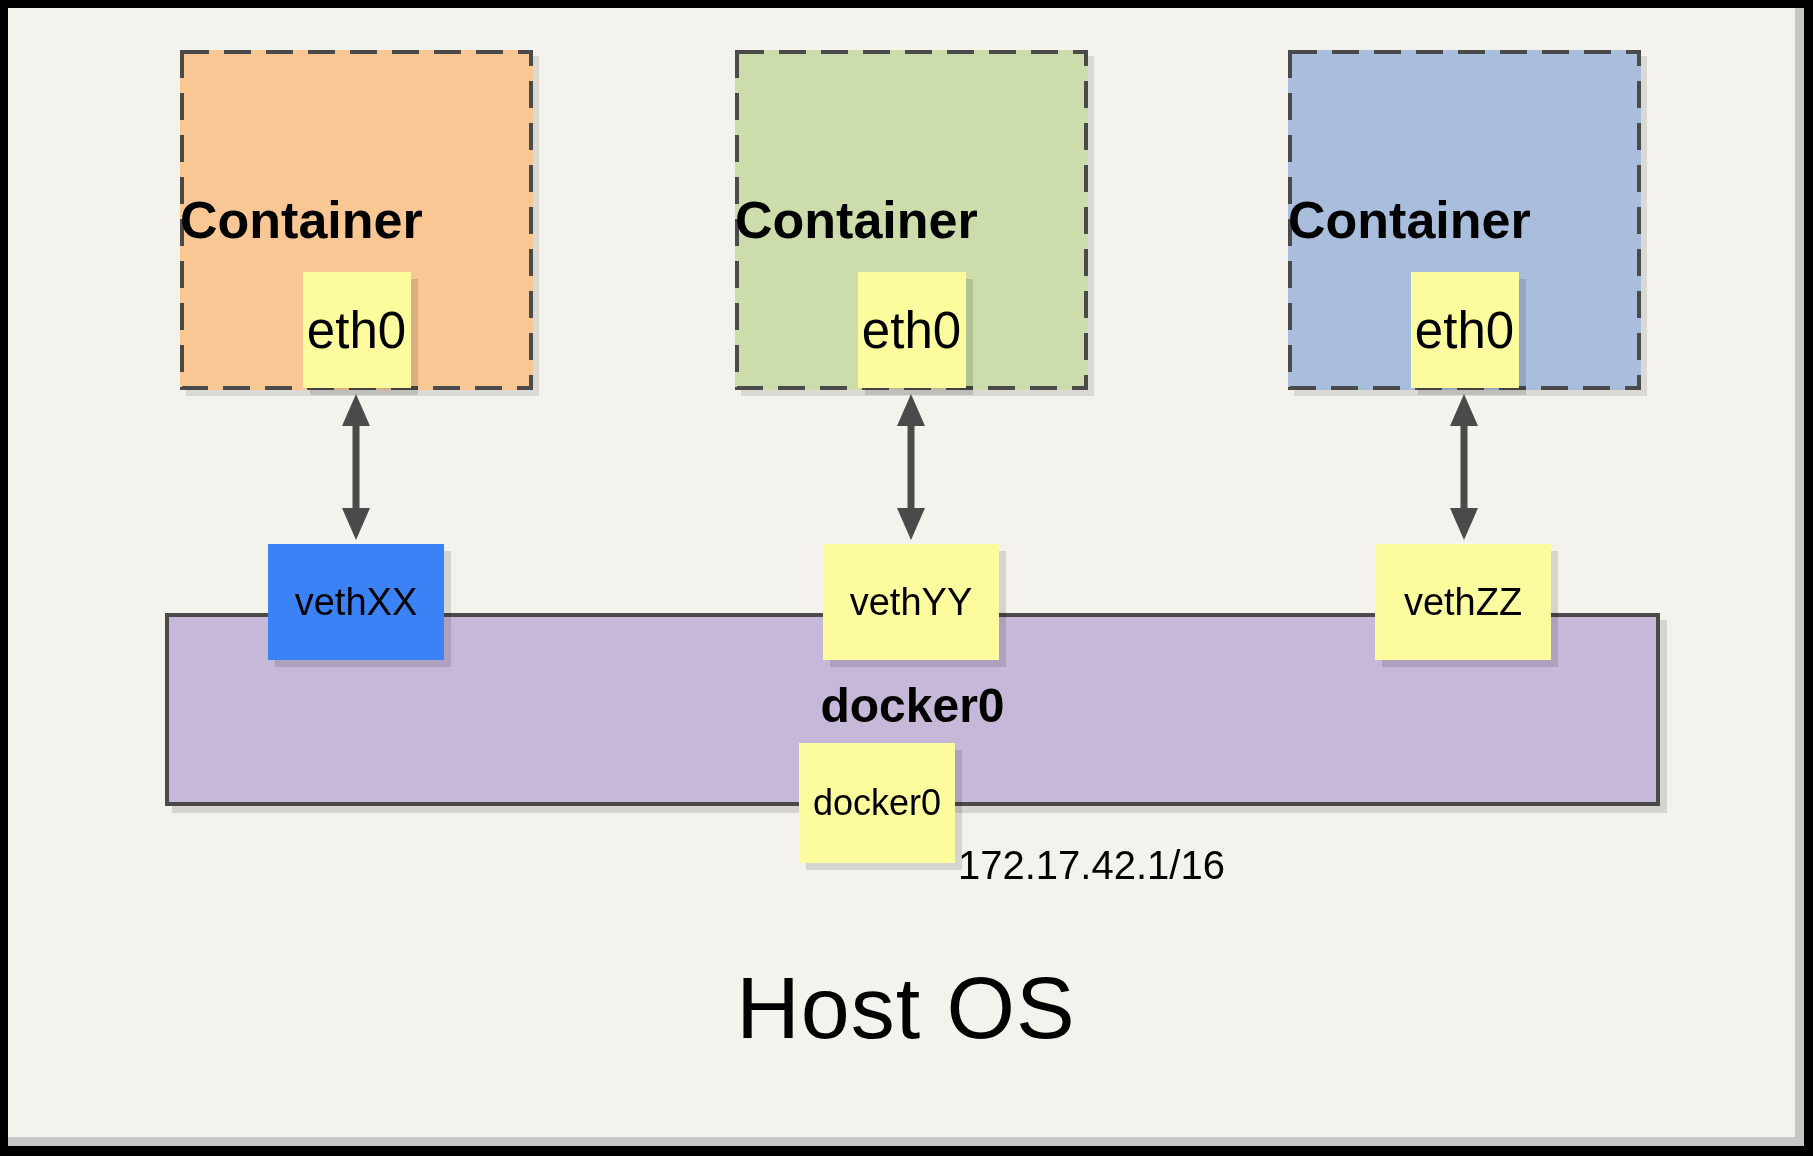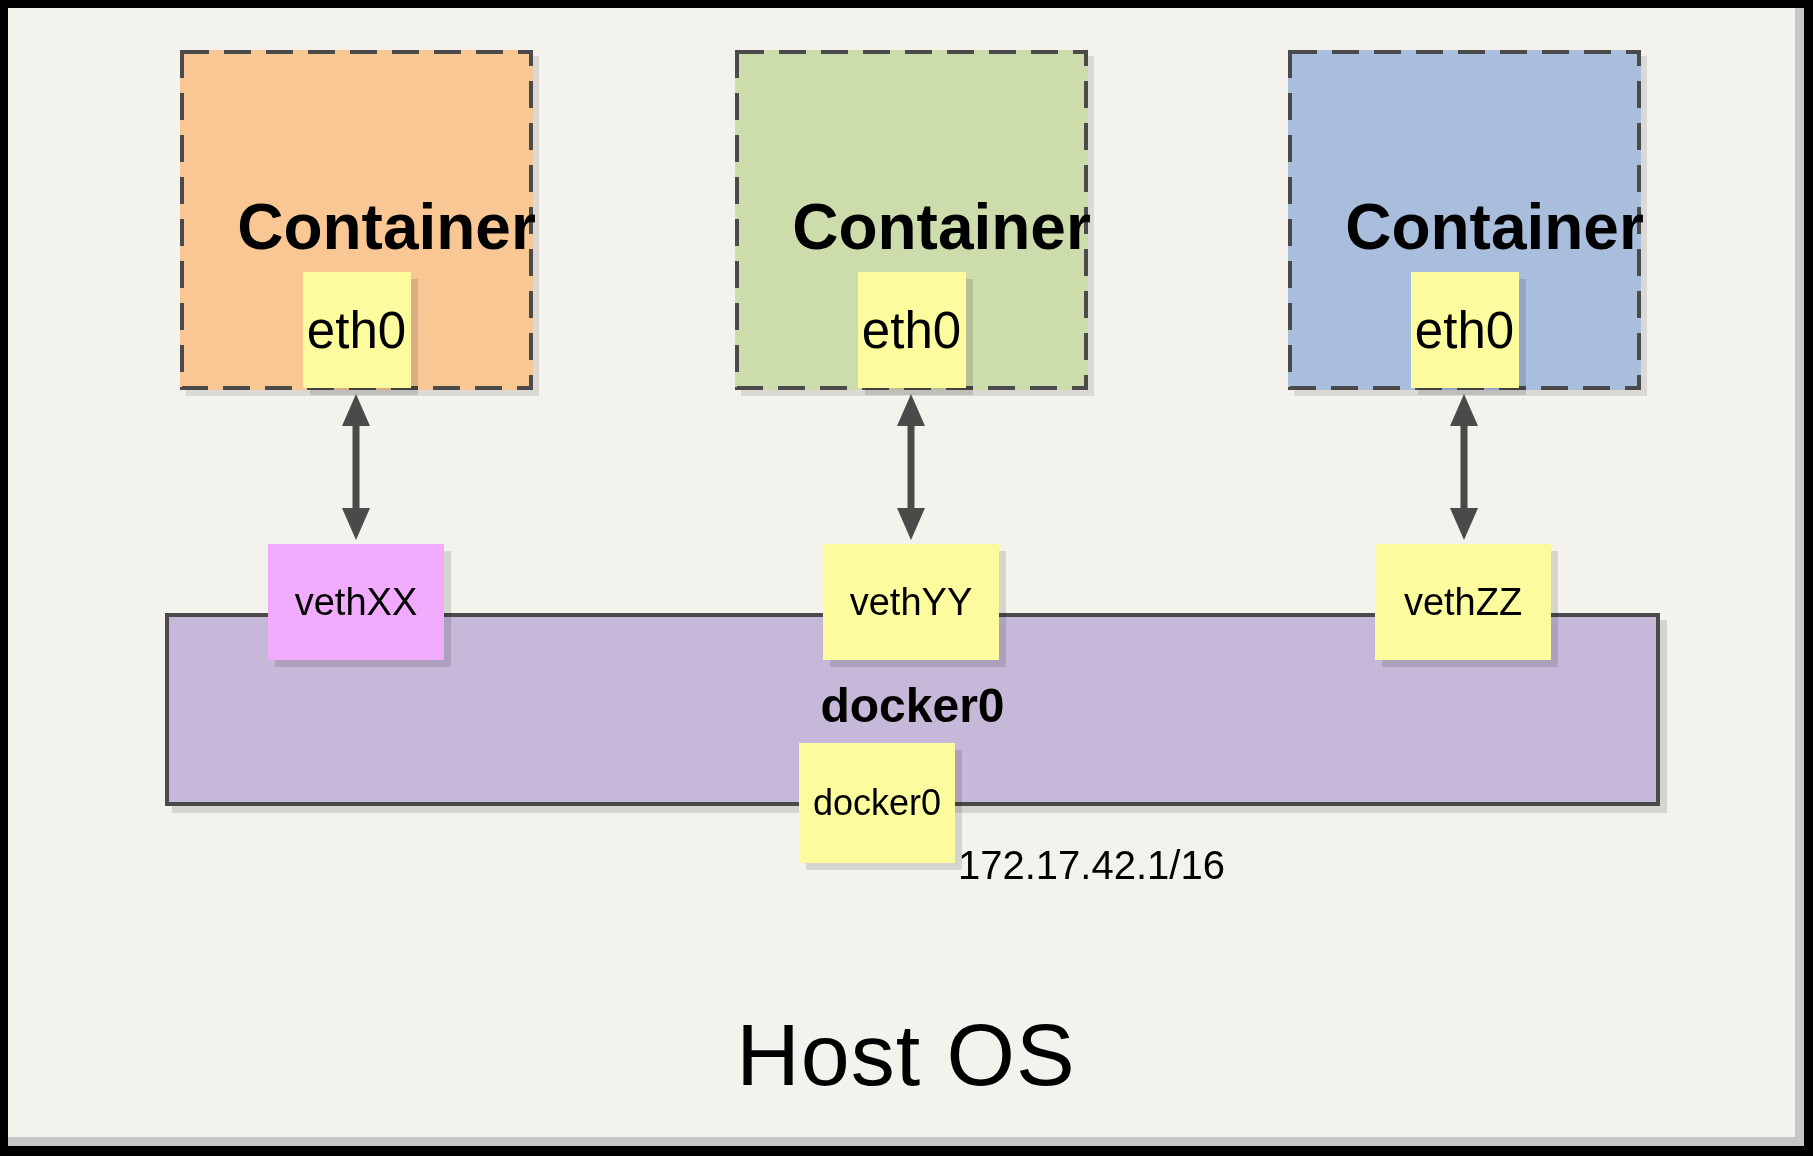--- a/index.html
+++ b/index.html
@@ -17,24 +17,22 @@
     box-shadow: inset -9px -9px 0 #C6C6C4;
   }
   .container-box{
     position:absolute;
     top:42px;width:353px;height:340px;
     box-shadow:6px 6px 0 rgba(0,0,0,0.10);
   }
   .container-box .dashes{position:absolute;left:0;top:0;pointer-events:none;}
   .container-title{
     position:absolute;left:0;top:140px;width:100%;
-    text-align:center;
-    font-size:64px;font-weight:bold;color:#000;
+    font-size:52px;font-weight:bold;color:#000;
     letter-spacing:0px;
-    margin-left:30px;
   }
   .yellow-node{
     position:absolute;
     display:flex;align-items:center;justify-content:center;
     box-shadow:7px 7px 0 rgba(0,0,0,0.12);
     color:#000;
   }
   .eth-node{
     left:50%;transform:translateX(-50%);
     bottom:2px;width:108px;height:116px;
@@ -69,21 +67,20 @@
     font-size:40px;color:#000;
     line-height:1.1;
   }
   .host-label{
     position:absolute;
     left:0;right:0;top:952px;
     text-align:center;
     font-size:88px;color:#000;
     line-height:1.08;
     letter-spacing:1px;
-    margin-top:47px;
   }
 </style>
 </head>
 <body>
 
 <div class="frame">
   <div class="paper">
 
     <div class="container-box" style="left: 172px; background-color: rgb(248, 199, 148);">
       <svg class="dashes" width="353" height="340">
@@ -127,21 +124,21 @@
     </svg>
     <svg class="arrow" style="left:1436px;" viewBox="0 0 40 150">
       <line x1="20" y1="28" x2="20" y2="122" stroke-width="7" stroke="#4A4A4A"></line>
       <polygon points="20,2 6,34 34,34" fill="#4A4A4A"></polygon>
       <polygon points="20,148 6,116 34,116" fill="#4A4A4A"></polygon>
     </svg>
 
     <div class="bridge-bar" style="background-color: rgb(197, 184, 217);"></div>
     <div class="bridge-label">docker0</div>
 
-    <div class="yellow-node veth-node" style="left: 260px; background-color: #f0abfc; text-align: center;">
+    <div class="yellow-node veth-node" style="left: 260px; background-color: #3b82f6; text-align: center;">
       <span>vethXX</span>
     </div>
     <div class="yellow-node veth-node" style="left: 815px; background-color: rgb(252, 251, 157);">
       <span>vethYY</span>
     </div>
     <div class="yellow-node veth-node" style="left: 1367px; background-color: rgb(252, 251, 157);">
       <span>vethZZ</span>
     </div>
 
     <div class="yellow-node docker-if-node" style="background-color: rgb(252, 251, 157);">

